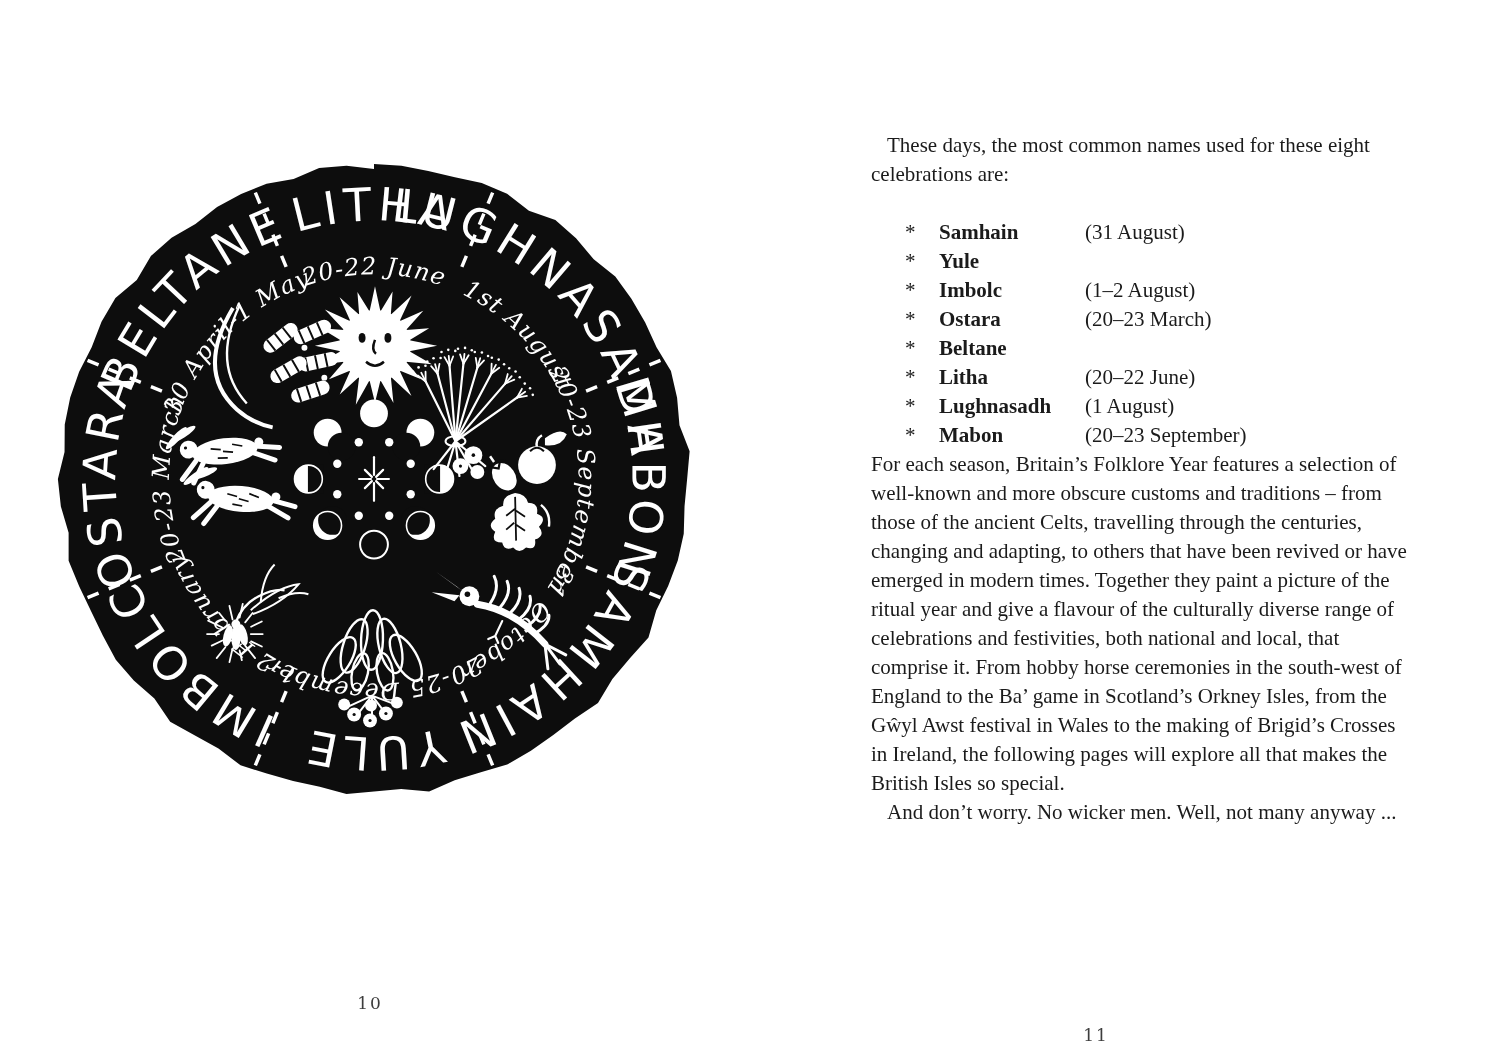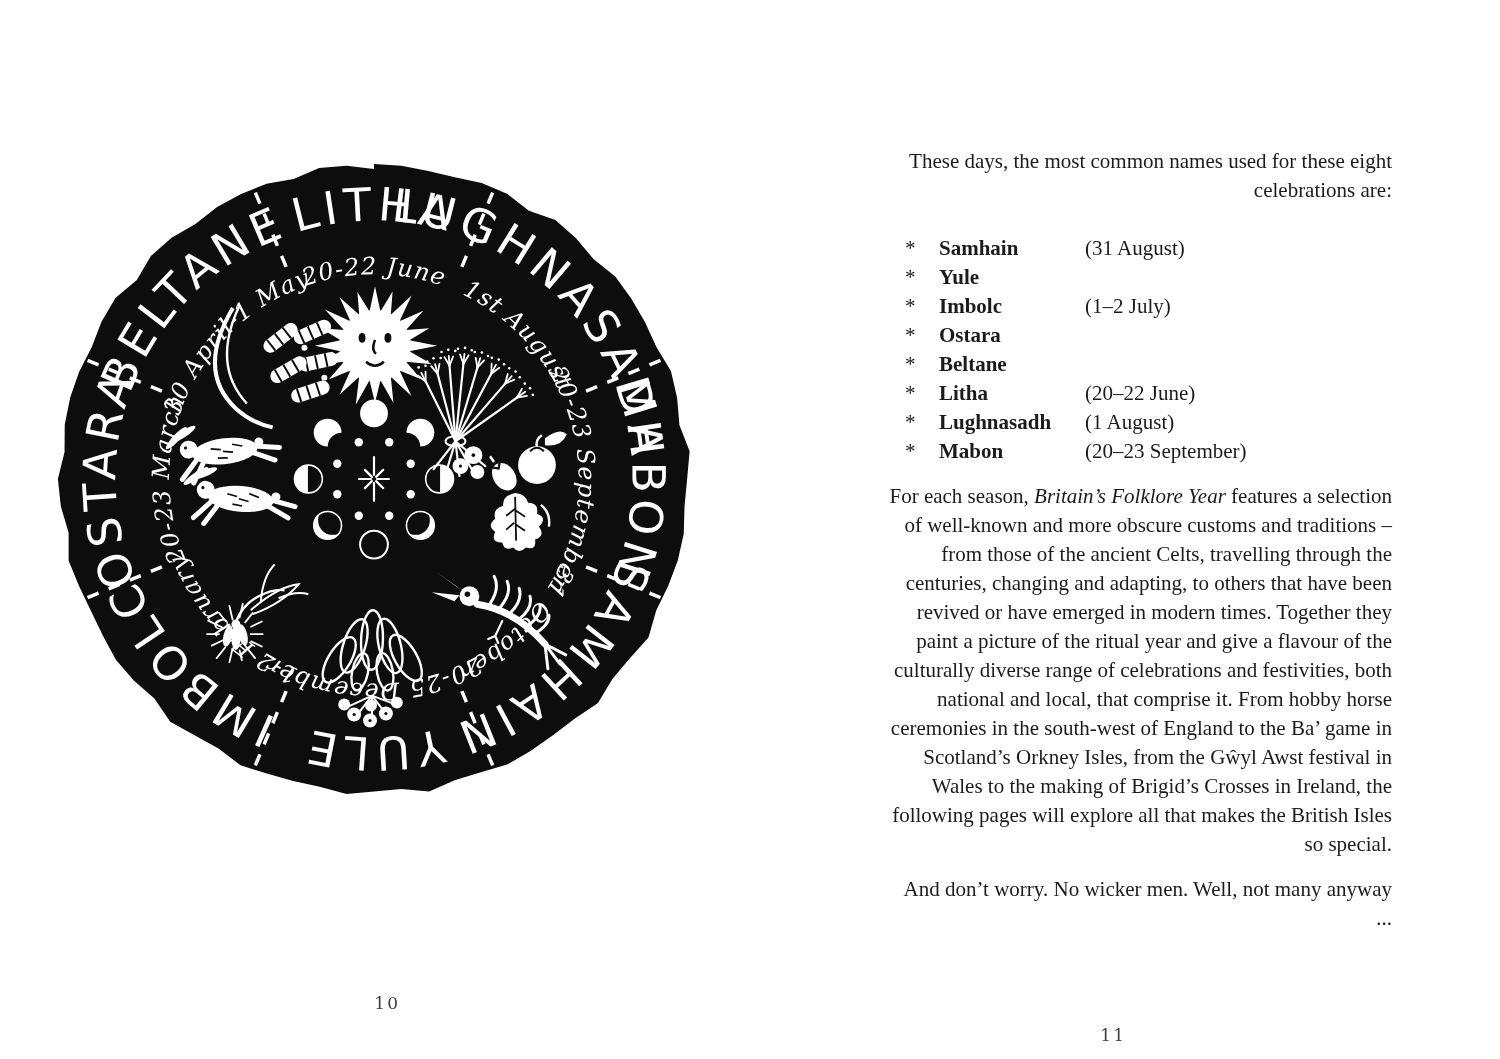--- a/index.html
+++ b/index.html
@@ -4,33 +4,33 @@
 <style>
   html,body{margin:0;padding:0;background:#ffffff;}
   .spread{position:relative;width:1500px;height:1059px;background:#ffffff;overflow:hidden;
           font-family:"Liberation Serif",serif;}
   .wheel-wrap{position:absolute;left:56px;top:161px;width:636px;height:636px;}
   .wheel-wrap svg{display:block;width:636px;height:636px;}
   .wheel-name{font-family:"DejaVu Sans",sans-serif;font-size:46px;letter-spacing:5px;fill:#ffffff;}
   .wheel-date{font-family:"DejaVu Serif",serif;font-style:italic;font-size:24px;letter-spacing:1px;fill:#ffffff;}
   .right-text{position:absolute;left:871px;top:131px;width:537px;
               font:21px/29px "Liberation Serif",serif;color:#1b1b1b;text-align:left;}
-  .right-text p{margin:16px;text-align:right;}
+  .right-text p{margin:0;}
   .indent{text-indent:16px;}
   .fest-list{margin-top:29px;}
   .frow{display:flex;line-height:29px;}
   .fb{width:34px;padding-left:34px;}
   .fn{font-weight:bold;width:146px;}
   .fd{flex:1;}
   .para2{margin-top:66px;}
-  .pageno{position:absolute;top:993px;width:60px;text-align:right;
+  .pageno{position:absolute;top:993px;width:60px;text-align:center;
           font:17px "DejaVu Serif",serif;color:#3d3d3d;letter-spacing:2px;}
   .pageno-left{left:340px;}
   .pageno-right{left:1066px;margin-top:32px;}
-  .bi{font-style:italic;}
+  .bi{}
 </style>
 </head>
 <body>
 
 <div class="spread">
 
   <div class="wheel-wrap">
     <svg viewBox="0 0 640 640">
       <g id="wheel-base">
           <path d="M320.0,3.0L347.6,4.7L374.6,10.1L401.4,16.4L428.4,22.2L453.9,32.9L475.9,50.0L502.5,59.4L523.3,77.7L541.1,98.9L562.8,116.2L579.0,138.7L592.9,162.4L604.3,187.4L618.8,211.3L625.0,238.3L627.4,265.8L637.6,292.2L635.1,320.0L632.5,347.3L631.7,375.0L625.7,401.9L616.0,427.7L604.0,452.4L596.2,479.5L577.5,500.3L559.9,521.3L545.4,545.4L522.2,560.9L500.4,577.6L477.9,593.5L454.0,607.4L427.5,615.2L401.2,623.1L375.5,634.5L347.3,631.9L320.0,634.4L292.3,636.9L265.4,629.8L238.6,623.9L212.1,616.4L185.7,608.1L163.5,591.1L139.4,577.9L114.9,564.4L99.0,541.0L78.3,522.8L60.2,501.9L47.1,477.6L35.2,452.8L23.3,428.0L12.7,402.3L12.7,374.2L4.9,347.6L1.9,320.0L8.6,292.8L8.8,265.1L14.3,238.1L23.3,212.0L35.9,187.5L45.8,161.7L59.8,137.8L81.3,119.7L95.5,95.5L116.3,77.3L140.3,63.4L162.1,46.4L186.3,33.2L211.9,23.0L239.1,18.0L264.8,7.0L292.4,4.7L320.0,8.1Z" fill="#0d0d0d"></path>
@@ -354,25 +354,26 @@
           <span class="fn">Samhain</span>
           <span class="fd">(31 August)</span>
         </div>
         <div class="frow">
           <span class="fb">*</span>
           <span class="fn">Yule</span>
         </div>
         <div class="frow">
           <span class="fb">*</span>
           <span class="fn">Imbolc</span>
-          <span class="fd">(1–2 July)</span>
+          <span class="fd">(1–2 August)</span>
         </div>
         <div class="frow">
           <span class="fb">*</span>
           <span class="fn">Ostara</span>
+          <span class="fd">(20–23 March)</span>
         </div>
         <div class="frow">
           <span class="fb">*</span>
           <span class="fn">Beltane</span>
         </div>
         <div class="frow">
           <span class="fb">*</span>
           <span class="fn">Litha</span>
           <span class="fd">(20–22 June)</span>
         </div>

